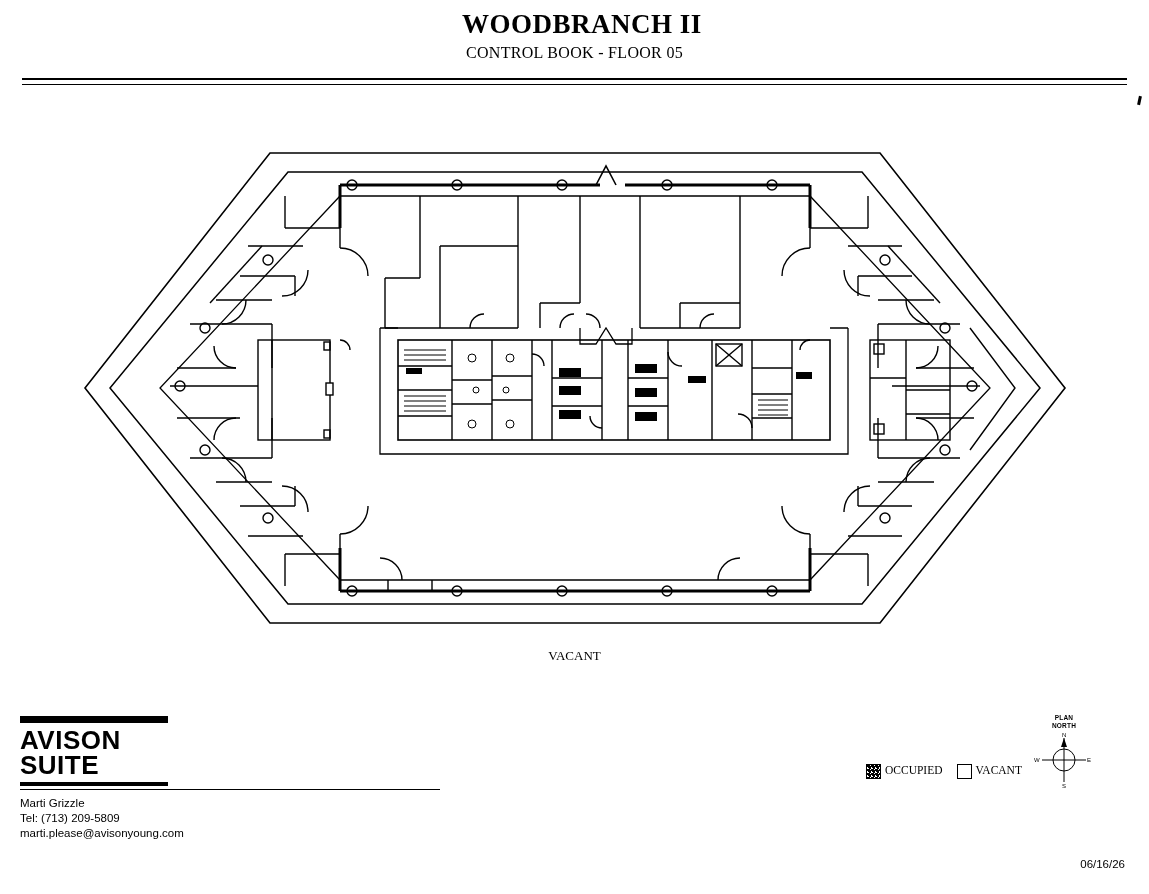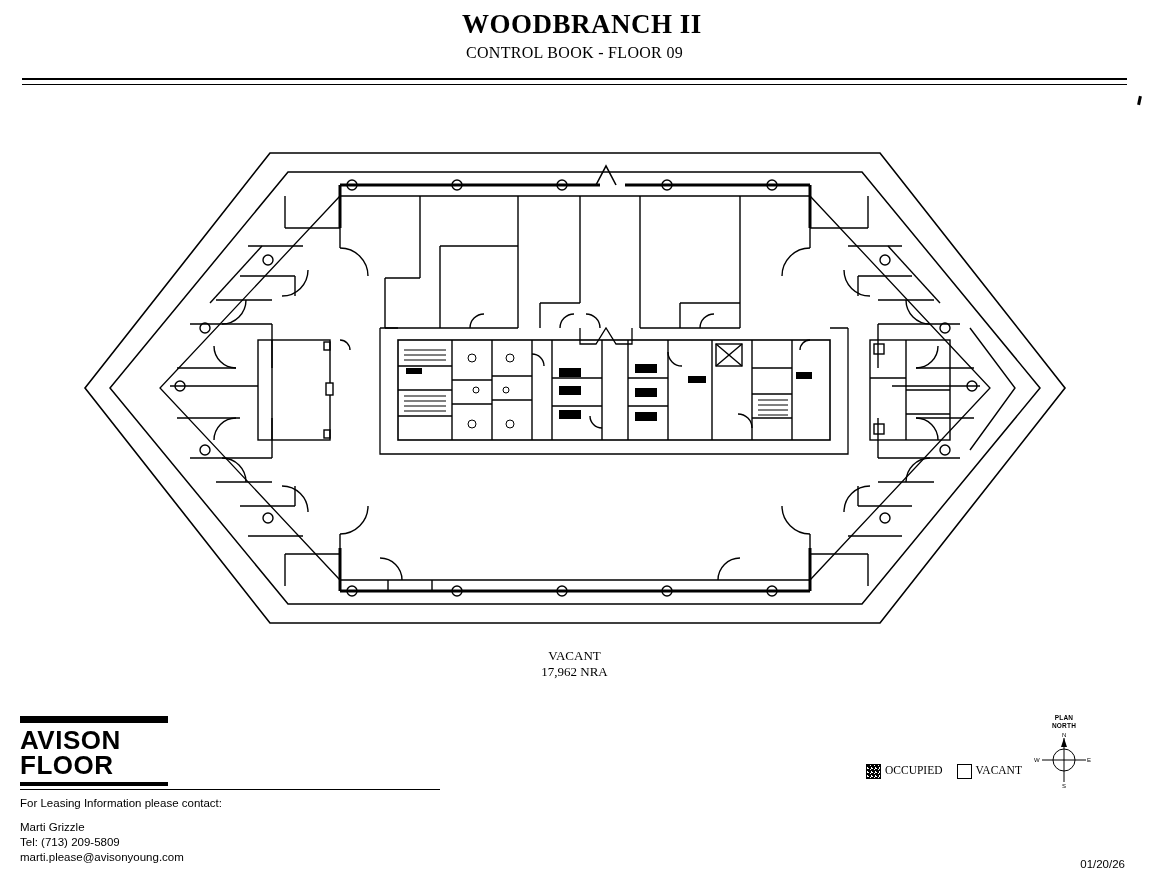--- a/index.html
+++ b/index.html
@@ -166,21 +166,21 @@
     right: 24px;
     top: 858px;
     font-size: 11.5px;
   }
 </style>
 </head>
 <body>
 
 <div id="header">
   <div id="plan-title">WOODBRANCH II</div>
-  <div id="plan-subtitle">CONTROL BOOK - FLOOR 09</div>
+  <div id="plan-subtitle">CONTROL BOOK - FLOOR 05</div>
 </div>
 <div id="rule-wrap">
   <div class="r1"></div>
   <div class="r2"></div>
 </div>
 <div id="tick-right"></div>
 
 <div id="floorplan">
 <svg viewBox="0 0 1070 520" width="1070" height="520" xmlns="http://www.w3.org/2000/svg">
   <g fill="none" stroke="#000" stroke-width="1.4" stroke-linejoin="miter">
@@ -422,32 +422,30 @@
     <path d="M700,430 a22,22 0 0 0 -22,22"></path>
 
     <path d="M300,212 a10,10 0 0 1 10,10"></path>
     <path d="M770,212 a10,10 0 0 0 -10,10"></path>
   </g>
 </svg>
 </div>
 
 <div id="vacant-caption">
   <div>VACANT</div>
-  <div>17,962 NRA</div>
 </div>
 
 <div id="logo-block">
   <div class="bar-top"></div>
   <div class="word">AVISON</div>
-  <div class="word">FLOOR</div>
+  <div class="word">SUITE</div>
   <div class="bar-bottom"></div>
 </div>
 
 <div id="contact-block">
-  <div class="lead">For Leasing Information please contact:</div>
   <div>Marti Grizzle</div>
   <div>Tel: (713) 209-5809</div>
   <div>marti.please@avisonyoung.com</div>
 </div>
 
 <div id="legend">
   <div class="item">
     <span class="swatch hatched"></span>
     <span>OCCUPIED</span>
   </div>
@@ -469,13 +467,13 @@
     </g>
     <g font-family="Liberation Sans, sans-serif" font-size="6" fill="#000">
       <text x="29" y="7">N</text>
       <text x="54" y="32">E</text>
       <text x="29" y="58">S</text>
       <text x="1" y="32">W</text>
     </g>
   </svg>
 </div>
 
-<div id="date-stamp">01/20/26</div>
+<div id="date-stamp">06/16/26</div>
 
 </body></html>

